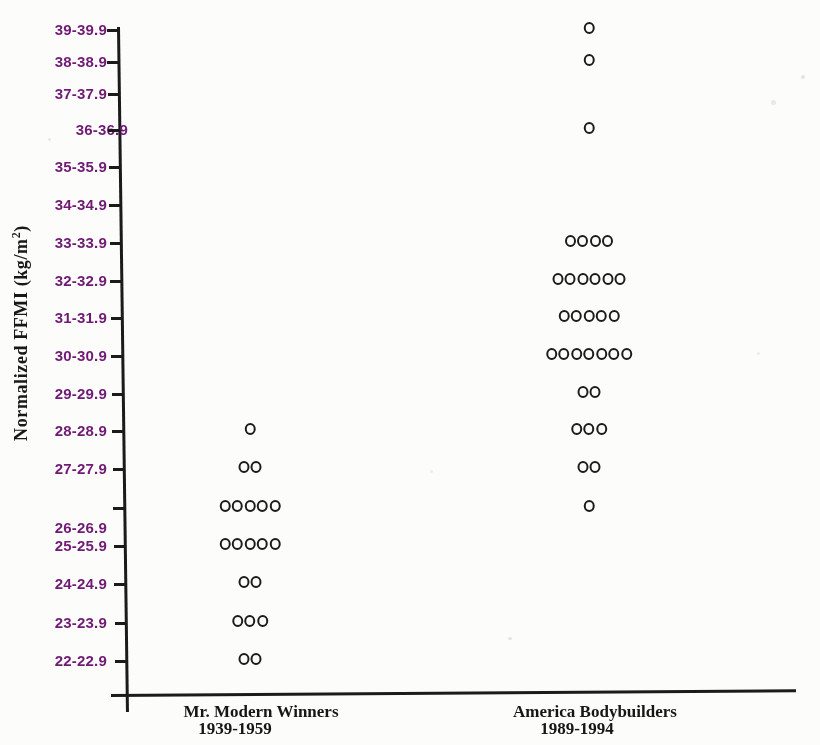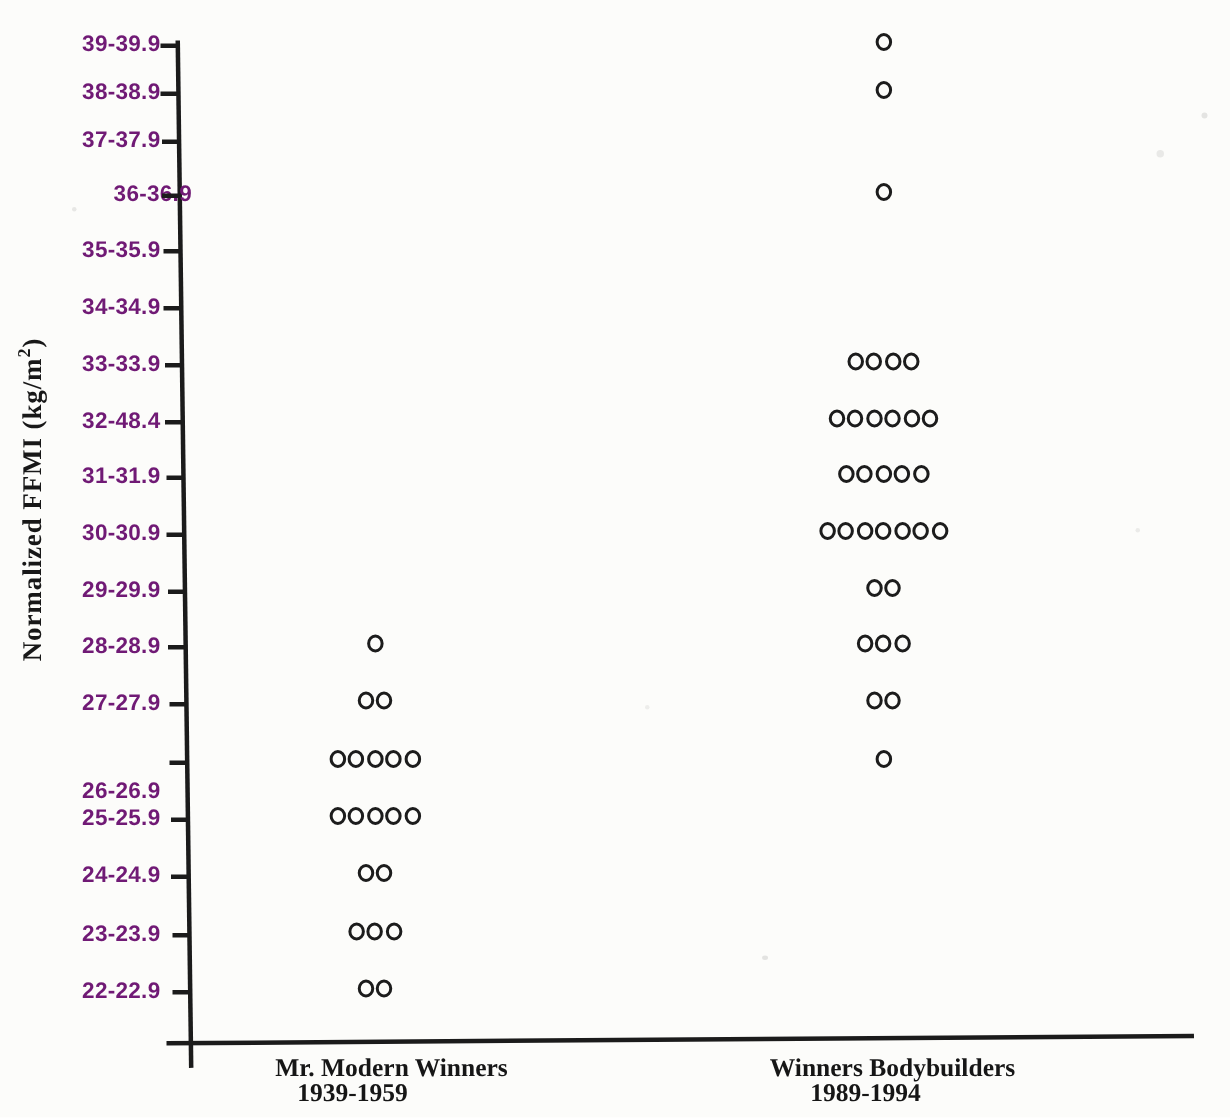--- a/index.html
+++ b/index.html
@@ -81,21 +81,21 @@
       <div class="row-label" style="top: 196px;">34-34.9</div>
       <div class="tick" style="top: 204px; left: 109.24px;"></div>
       <div class="row-label" style="top: 234px;">33-33.9</div>
       <div class="tick" style="top: 242px; left: 109.726px;"></div>
       <div class="dots" style="left: 589px; top: 235px;">
         <span class="dot"></span>
         <span class="dot"></span>
         <span class="dot"></span>
         <span class="dot"></span>
       </div>
-      <div class="row-label" style="top: 272px;">32-48.4</div>
+      <div class="row-label" style="top: 272px;">32-32.9</div>
       <div class="tick" style="top: 280px; left: 110.213px;"></div>
       <div class="dots" style="left: 589px; top: 273px;">
         <span class="dot"></span>
         <span class="dot"></span>
         <span class="dot"></span>
         <span class="dot"></span>
         <span class="dot"></span>
         <span class="dot"></span>
       </div>
       <div class="row-label" style="top: 309px;">31-31.9</div>
@@ -185,21 +185,21 @@
         <span class="dot"></span>
       </div>
     </div>
 
   <div class="x-label x-left">
     <span>Mr. Modern Winners</span>
     <span class="sub">1939-1959</span>
   </div>
 
   <div class="x-label x-right">
-    <span>Winners Bodybuilders</span>
+    <span>America Bodybuilders</span>
     <span class="sub">1989-1994</span>
   </div>
 
   <div class="speck" style="left:801px;top:75px;width:4px;height:4px;background:#e4e4e2;"></div>
   <div class="speck" style="left:771px;top:100px;width:5px;height:5px;background:#e9e9e7;"></div>
   <div class="speck" style="left:48px;top:138px;width:3px;height:3px;background:#e7e7e5;"></div>
   <div class="speck" style="left:508px;top:637px;width:4px;height:3px;background:#e3e3e1;"></div>
   <div class="speck" style="left:757px;top:352px;width:3px;height:3px;background:#ebebe9;"></div>
   <div class="speck" style="left:430px;top:470px;width:3px;height:3px;background:#ededeb;"></div>
 </div>

